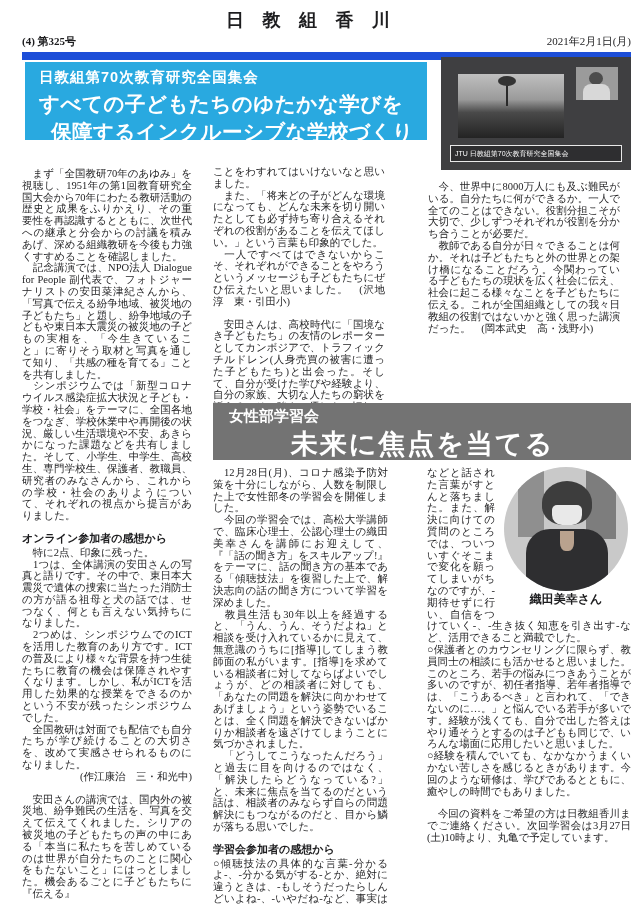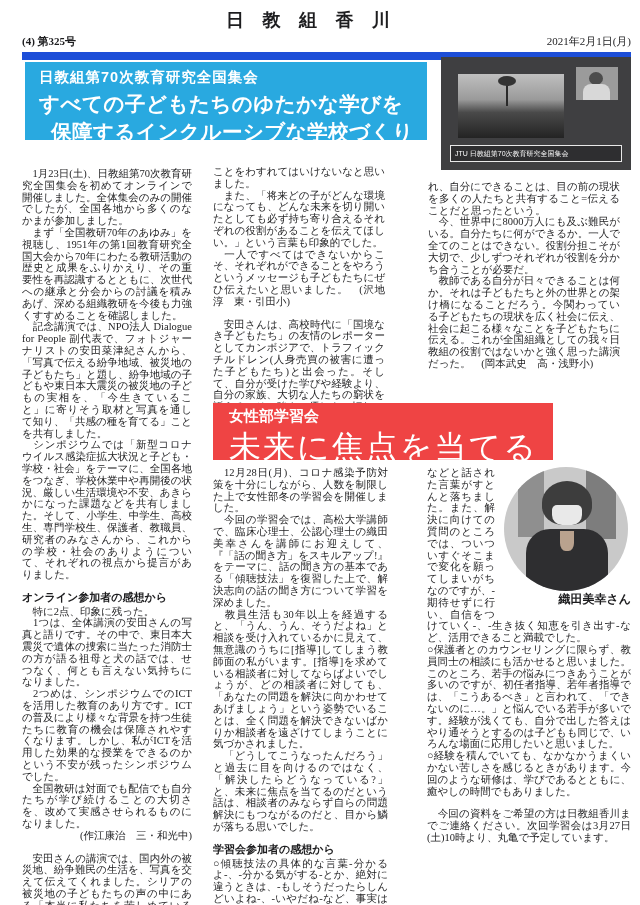--- a/index.html
+++ b/index.html
@@ -33,36 +33,36 @@
   .col{position:absolute;font-size:10.5px;line-height:11.8px;text-align:justify;}
   .col p{margin:0;}
   #c1{left:22px;top:168px;width:170px;}
   #c2{left:213px;top:166px;width:172px;}
   #c3{left:428px;top:181px;width:192px;}
   .subhead{font-family:"Liberation Sans","DejaVu Sans",sans-serif;font-weight:bold;font-size:11px;
            margin:11px 0 2px 0 !important;text-align:left;}
   .sig{text-align:right;margin-bottom:11px !important;}
   .gap{margin-top:11px !important;}
   
-  .banner2{position:absolute;left:213px;top:403px;width:340px;height:57px;background:#ef4444;color:#fff;
+  .banner2{position:absolute;left:213px;top:403px;width:418px;height:57px;background:#737373;color:#fff;
            font-family:"Liberation Sans","DejaVu Sans",sans-serif;padding:4px 15px 0 16px;box-sizing:border-box;}
   .banner2 .kick{font-size:15px;font-weight:bold;}
-  .banner2 .h2{font-size:32px;font-weight:normal;text-align:center;letter-spacing:2px;margin-top:0px;}
+  .banner2 .h2{font-size:27px;font-weight:bold;text-align:center;letter-spacing:2px;margin-top:0px;}
   #w1{left:213px;top:467px;width:175px;}
   #w2{left:427px;top:467px;width:204px;}
   
   .figure{float:right;width:130px;margin:0 0 3px 6px;text-align:center;}
   .circle{width:124px;height:124px;border-radius:50%;overflow:hidden;margin:0 auto;background:#c9c9c9;position:relative;}
   .circle .bg1{position:absolute;left:14px;top:0;width:26px;height:70px;background:#8f8f8f;}
   .circle .bg2{position:absolute;right:12px;top:0;width:30px;height:72px;background:#7d7d7d;}
   .circle .hair{position:absolute;left:38px;top:14px;width:50px;height:44px;border-radius:50% 50% 42% 42%;background:#3d3d3d;}
   .circle .mask{position:absolute;left:48px;top:38px;width:30px;height:20px;border-radius:5px 5px 10px 10px;background:#e9e9e9;}
   .circle .torso{position:absolute;left:22px;top:62px;width:82px;height:62px;border-radius:24px 24px 0 0;background:#2e2e30;}
   .circle .neck{position:absolute;left:56px;top:64px;width:14px;height:20px;border-radius:0 0 40% 40%;background:#b9a28e;}
-  .fig-cap{font-family:"Liberation Sans","DejaVu Sans",sans-serif;font-weight:bold;font-size:12px;margin-top:3px;text-align:right;}
+  .fig-cap{font-family:"Liberation Sans","DejaVu Sans",sans-serif;font-weight:bold;font-size:12px;margin-top:3px;}
 </style>
 </head>
 <body>
 
 <div class="page">
 
   <div class="hdr">
     <span class="issue">(4) 第325号</span>
     <span class="mast">日 教 組 香 川</span>
     <span class="date">2021年2月1日(月)</span>
@@ -79,42 +79,40 @@
       <div class="tree"></div>
     </div>
     <div class="vid">
       <div class="head"></div>
       <div class="body"></div>
     </div>
     <div class="strip">JTU 日教組第70次教育研究全国集会</div>
   </div>
 
   <div class="col" id="c1">
-    <p>　1月23日(土)、日教組第70次教育研究全国集会を初めてオンラインで開催しました。全体集会のみの開催でしたが、全国各地から多くのなかまが参加しました。</p>
     <p>　まず「全国教研70年のあゆみ」を視聴し、1951年の第1回教育研究全国大会から70年にわたる教研活動の歴史と成果をふりかえり、その重要性を再認識するとともに、次世代への継承と分会からの討議を積みあげ、深める組織教研を今後も力強くすすめることを確認しました。</p>
     <p>　記念講演では、NPO法人 Dialogue for People 副代表で、フォトジャーナリストの安田菜津紀さんから、「写真で伝える紛争地域、被災地の子どもたち」と題し、紛争地域の子どもや東日本大震災の被災地の子どもの実相を、「今生きていること」に寄りそう取材と写真を通して知り、「共感の種を育てる」ことを共有しました。</p>
     <p>　シンポジウムでは「新型コロナウイルス感染症拡大状況と子ども・学校・社会」をテーマに、全国各地をつなぎ、学校休業中や再開後の状況、厳しい生活環境や不安、あきらかになった課題などを共有しました。そして、小学生、中学生、高校生、専門学校生、保護者、教職員、研究者のみなさんから、これからの学校・社会のありようについて、それぞれの視点から提言がありました。</p>
     <p class="subhead">オンライン参加者の感想から</p>
     <p>　特に2点、印象に残った。</p>
     <p>　1つは、全体講演の安田さんの写真と語りです。その中で、東日本大震災で遺体の捜索に当たった消防士の方が語る祖母と犬の話では、せつなく、何とも言えない気持ちになりました。</p>
     <p>　2つめは、シンポジウムでのICTを活用した教育のあり方です。ICTの普及により様々な背景を持つ生徒たちに教育の機会は保障されやすくなります。しかし、私がICTを活用した効果的な授業をできるのかという不安が残ったシンポジウムでした。</p>
     <p>　全国教研は対面でも配信でも自分たちが学び続けることの大切さを、改めて実感させられるものになりました。</p>
     <p class="sig">(作江康治　三・和光中)</p>
     <p>　安田さんの講演では、国内外の被災地、紛争難民の生活を、写真を交えて伝えてくれました。シリアの被災地の子どもたちの声の中にある「本当に私たちを苦しめているのは世界が自分たちのことに関心をもたないこと」にはっとしました。機会あるごとに子どもたちに『伝える』</p>
   </div>
 
   <div class="col" id="c2">
     <p>ことをわすれてはいけないなと思いました。</p>
     <p>　また、「将来どの子がどんな環境になっても、どんな未来を切り開いたとしても必ず持ち寄り合えるそれぞれの役割があることを伝えてほしい。」という言葉も印象的でした。</p>
     <p>　一人ですべてはできないからこそ、それぞれができることをやろうというメッセージも子どもたちにぜひ伝えたいと思いました。　(沢地　淳　東・引田小)</p>
     <p class="gap">　安田さんは、高校時代に「国境なき子どもたち」の友情のレポーターとしてカンボジアで、トラフィックチルドレン(人身売買の被害に遭った子どもたち)と出会った。そして、自分が受けた学びや経験より、自分の家族、大切な人たちの窮状を訴える、その強さ・優しさに打た</p>
   </div>
 
   <div class="col" id="c3">
-    <p>れ、自分にできることは、目の前の現状を多くの人たちと共有すること=伝えることだと思ったという。</p>
     <p>　今、世界中に8000万人にも及ぶ難民がいる。自分たちに何ができるか。一人で全てのことはできない。役割分担こそが大切で、少しずつそれぞれが役割を分かち合うことが必要だ。</p>
     <p>　教師である自分が日々できることは何か。それは子どもたちと外の世界との架け橋になることだろう。今関わっている子どもたちの現状を広く社会に伝え、社会に起こる様々なことを子どもたちに伝える。これが全国組織としての我々日教組の役割ではないかと強く思った講演だった。　(岡本武史　高・浅野小)</p>
   </div>
 
   <div class="banner2">
     <div class="kick">女性部学習会</div>
     <div class="h2">未来に焦点を当てる</div>
   </div>
 
   <div class="col" id="w1">

